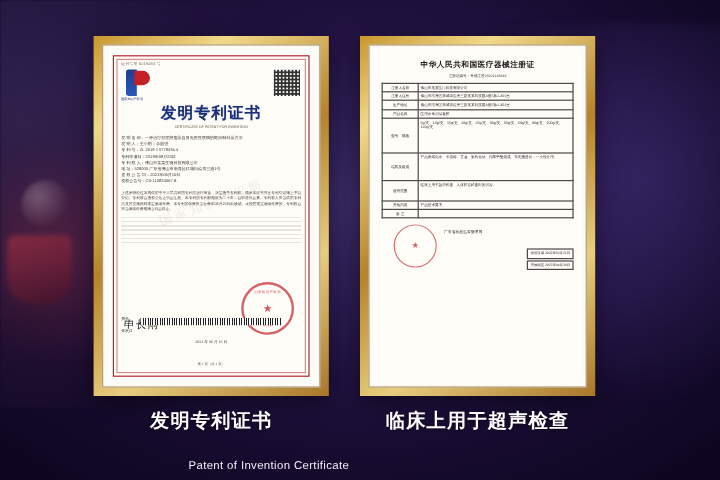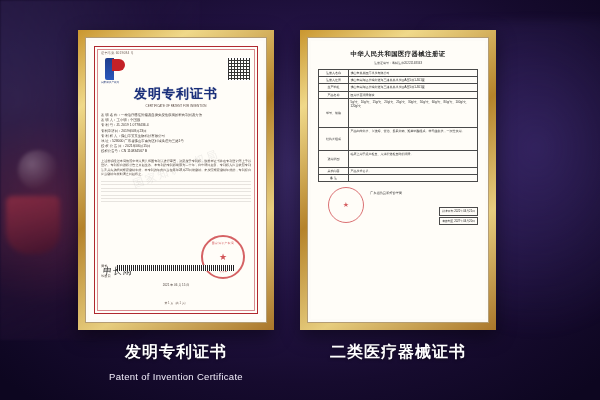--- a/index.html
+++ b/index.html
@@ -385,22 +385,23 @@
   .caption .cn {
     font-size: 16px;
     font-weight: bold;
     letter-spacing: 1px;
     line-height: 20px;
     text-shadow: 0 1px 3px rgba(0,0,0,0.5);
   }
   .caption .en {
     font-size: 9.5px;
     letter-spacing: 0.3px;
-    margin-top: 9px;
+    margin-top: 21px;
     color: #f2eefb;
+    text-align: right;
   }
 </style>
 </head>
 <body>
 
 <div class="stage">
   <div class="bg-photo">
     <div class="flask"></div>
   </div>
   <div class="bg-right-glow"></div>
@@ -525,15 +526,15 @@
         </div>
       </div>
     </div>
   </div>
 
   <div class="caption left">
     <div class="cn">发明专利证书</div>
     <div class="en">Patent of Invention Certificate</div>
   </div>
   <div class="caption right">
-    <div class="cn">二类医疗器械证书</div>
+    <div class="cn">临床上用于超声检查</div>
   </div>
 </div>
 
 </body></html>

